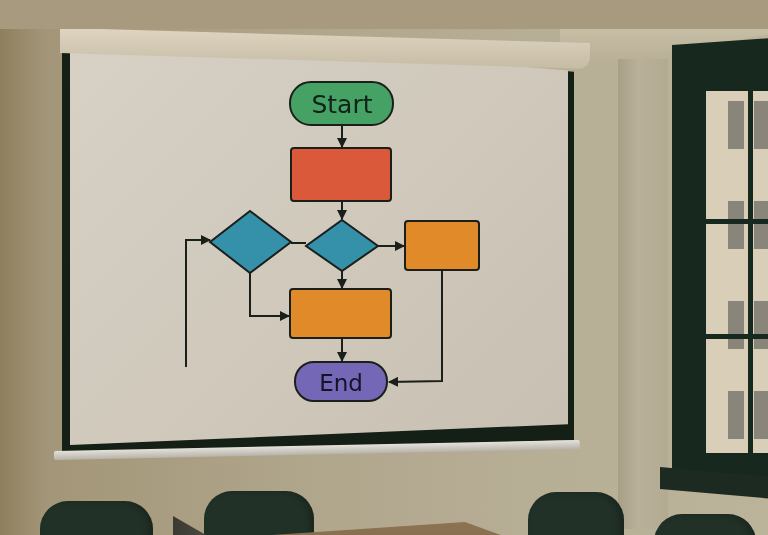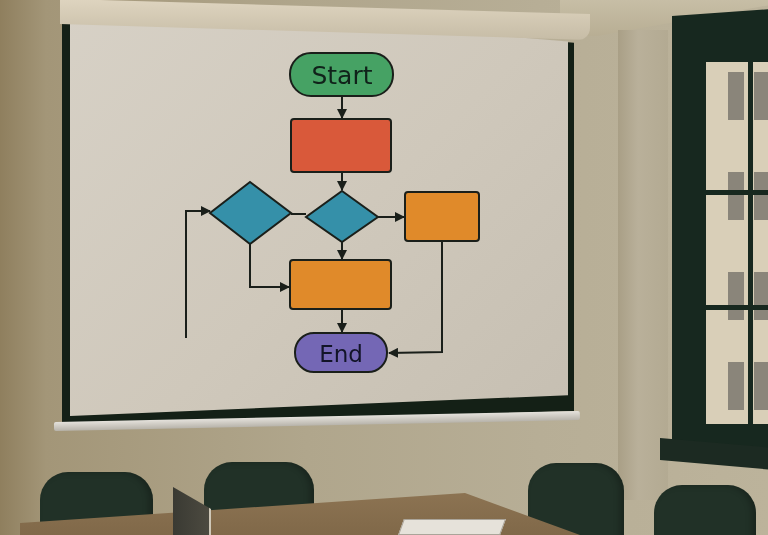--- a/index.html
+++ b/index.html
@@ -1,21 +1,21 @@
 <!DOCTYPE html>
 <html><head>
 <meta charset="utf-8">
 <style>
   html, body { margin: 0; padding: 0; }
   body {
     width: 768px; height: 535px; overflow: hidden; position: relative;
     background: #a89a7e;
     font-family: "DejaVu Sans", sans-serif;
   }
-  .scene { position: absolute; inset: 0; }
+  .scene { position: absolute; inset: 0; margin-top: 29px; }
   .wall {
     position: absolute; inset: 0;
     background: linear-gradient(90deg, #8f7f5e 0%, #a39678 6%, #b0a68c 40%, #b7ae96 70%, #bcb39b 100%);
   }
   .ceiling {
     position: absolute; left: 560px; top: 0; width: 208px; height: 36px;
     background: linear-gradient(180deg, #c7bea6 0%, #b8ae94 100%);
     clip-path: polygon(0 0, 100% 0, 100% 15%, 18% 100%, 0 100%);
   }
   .pillar {

